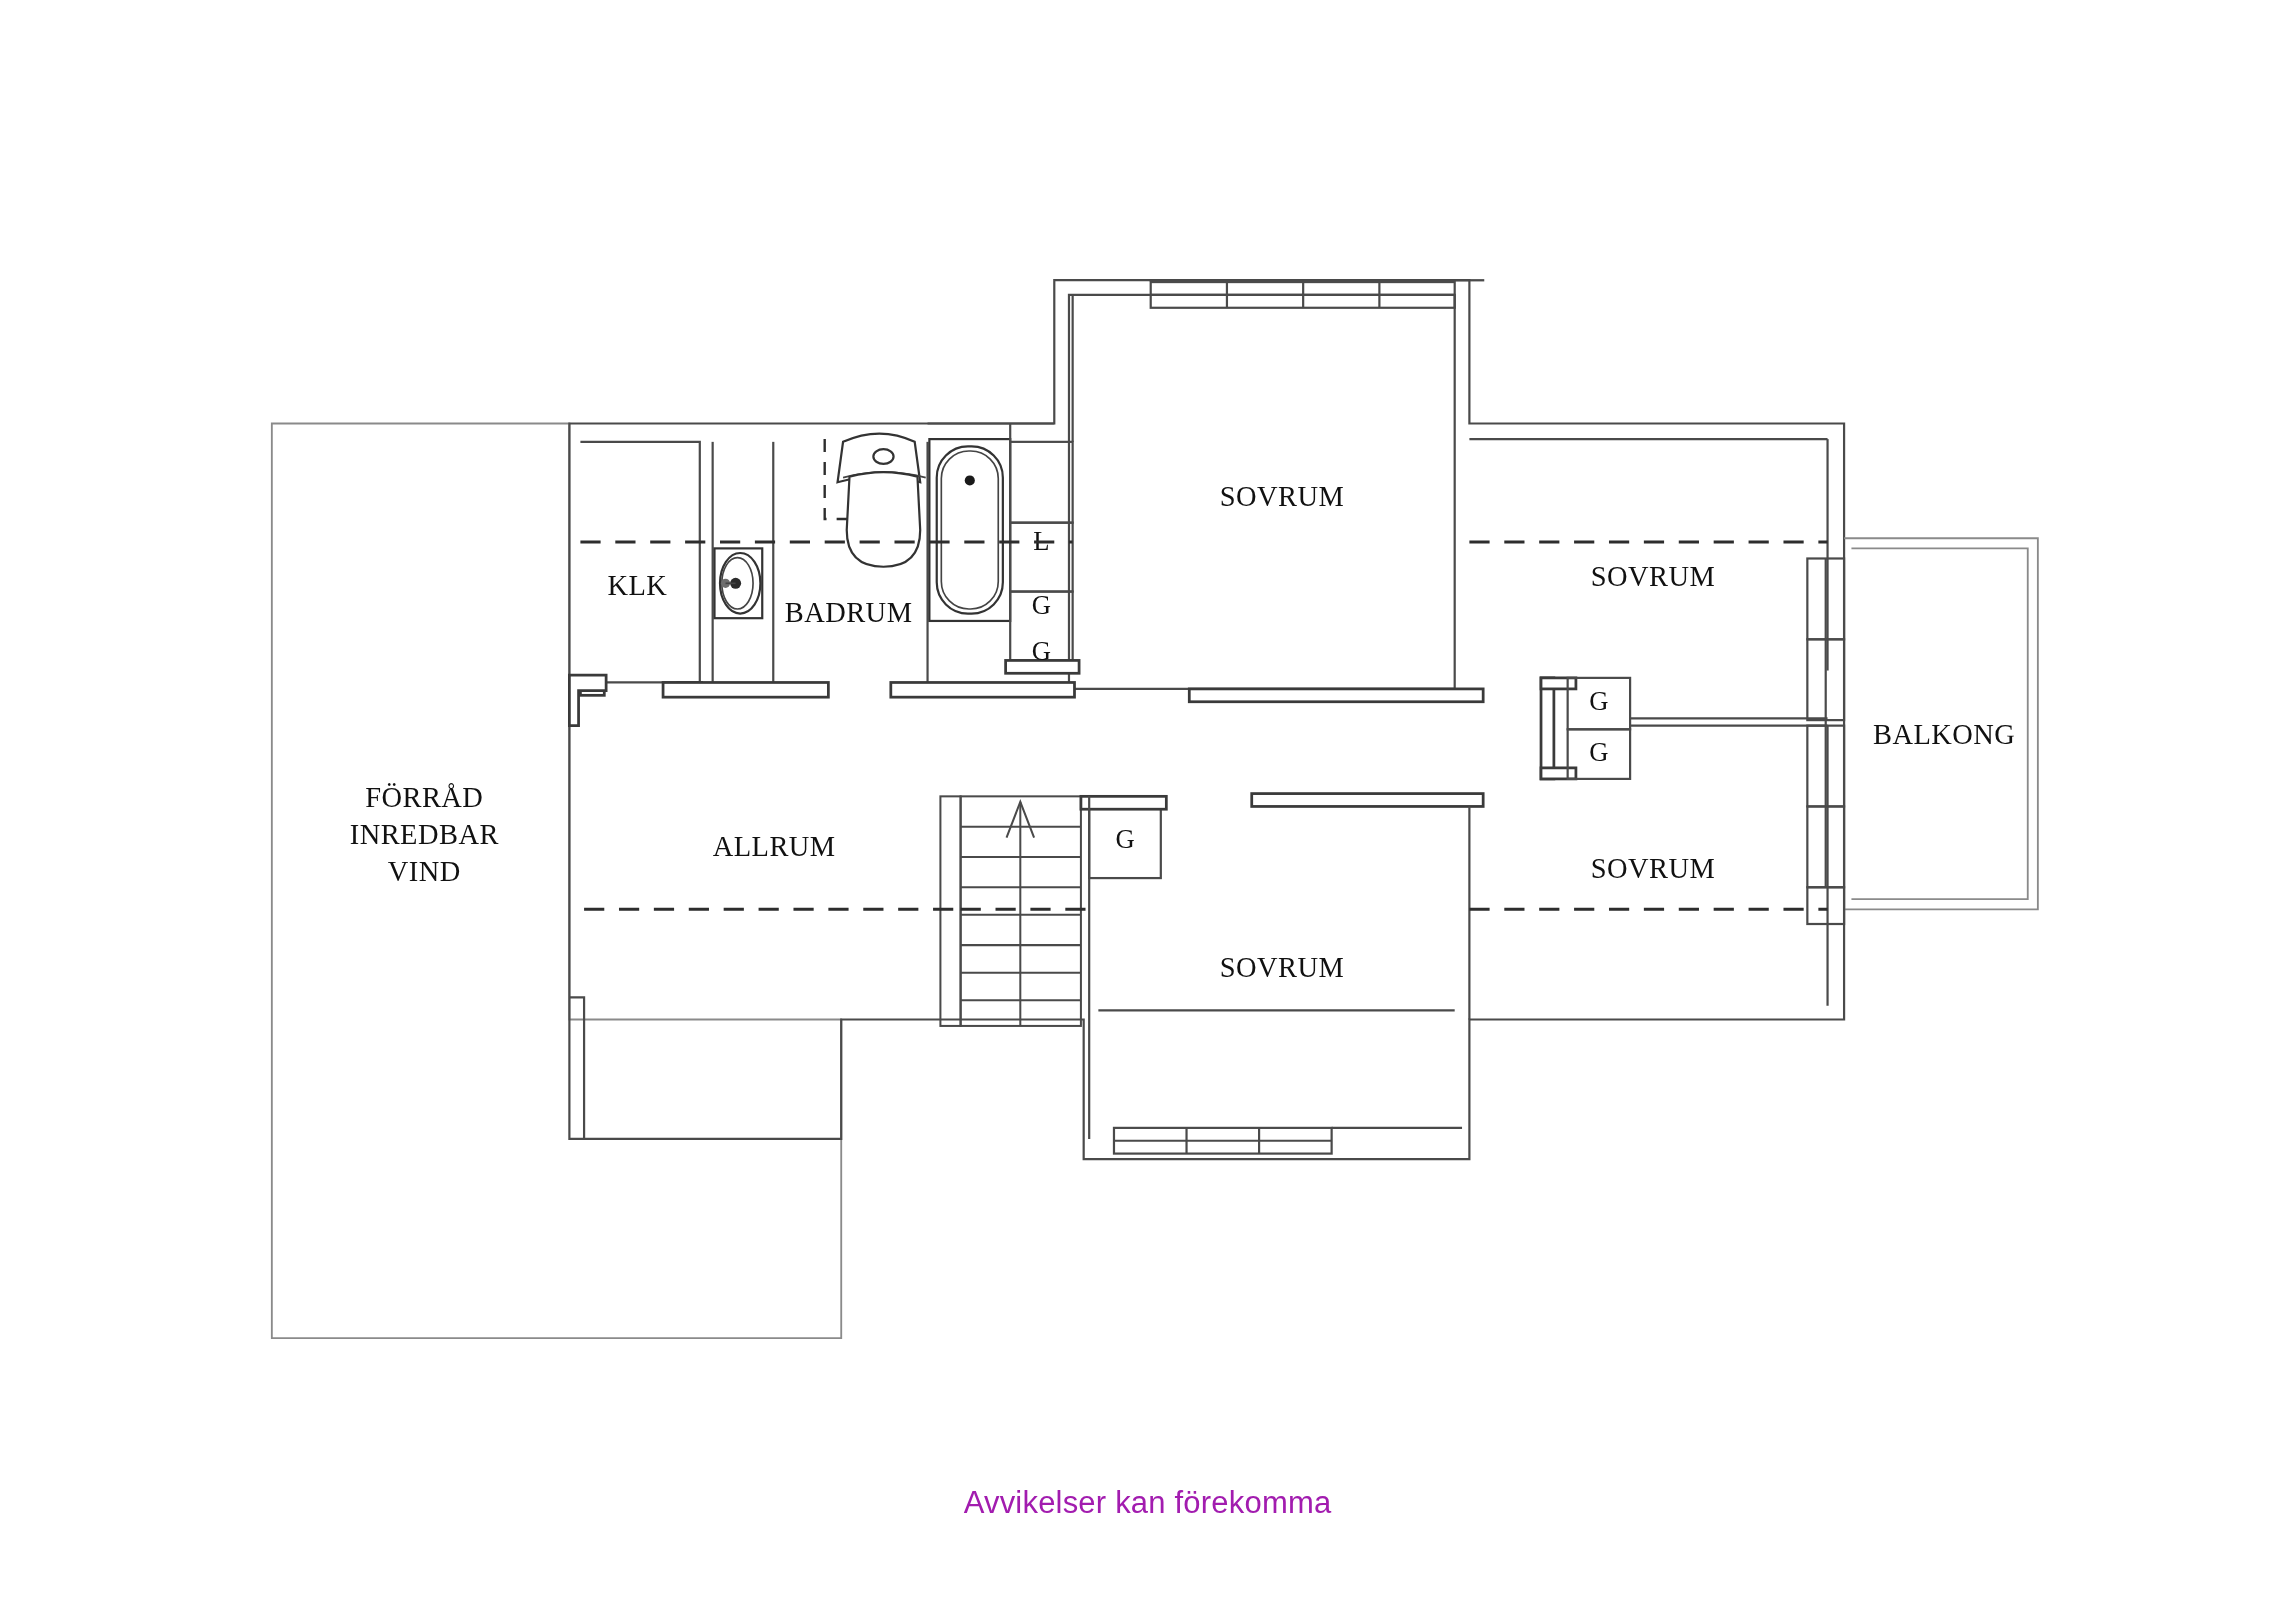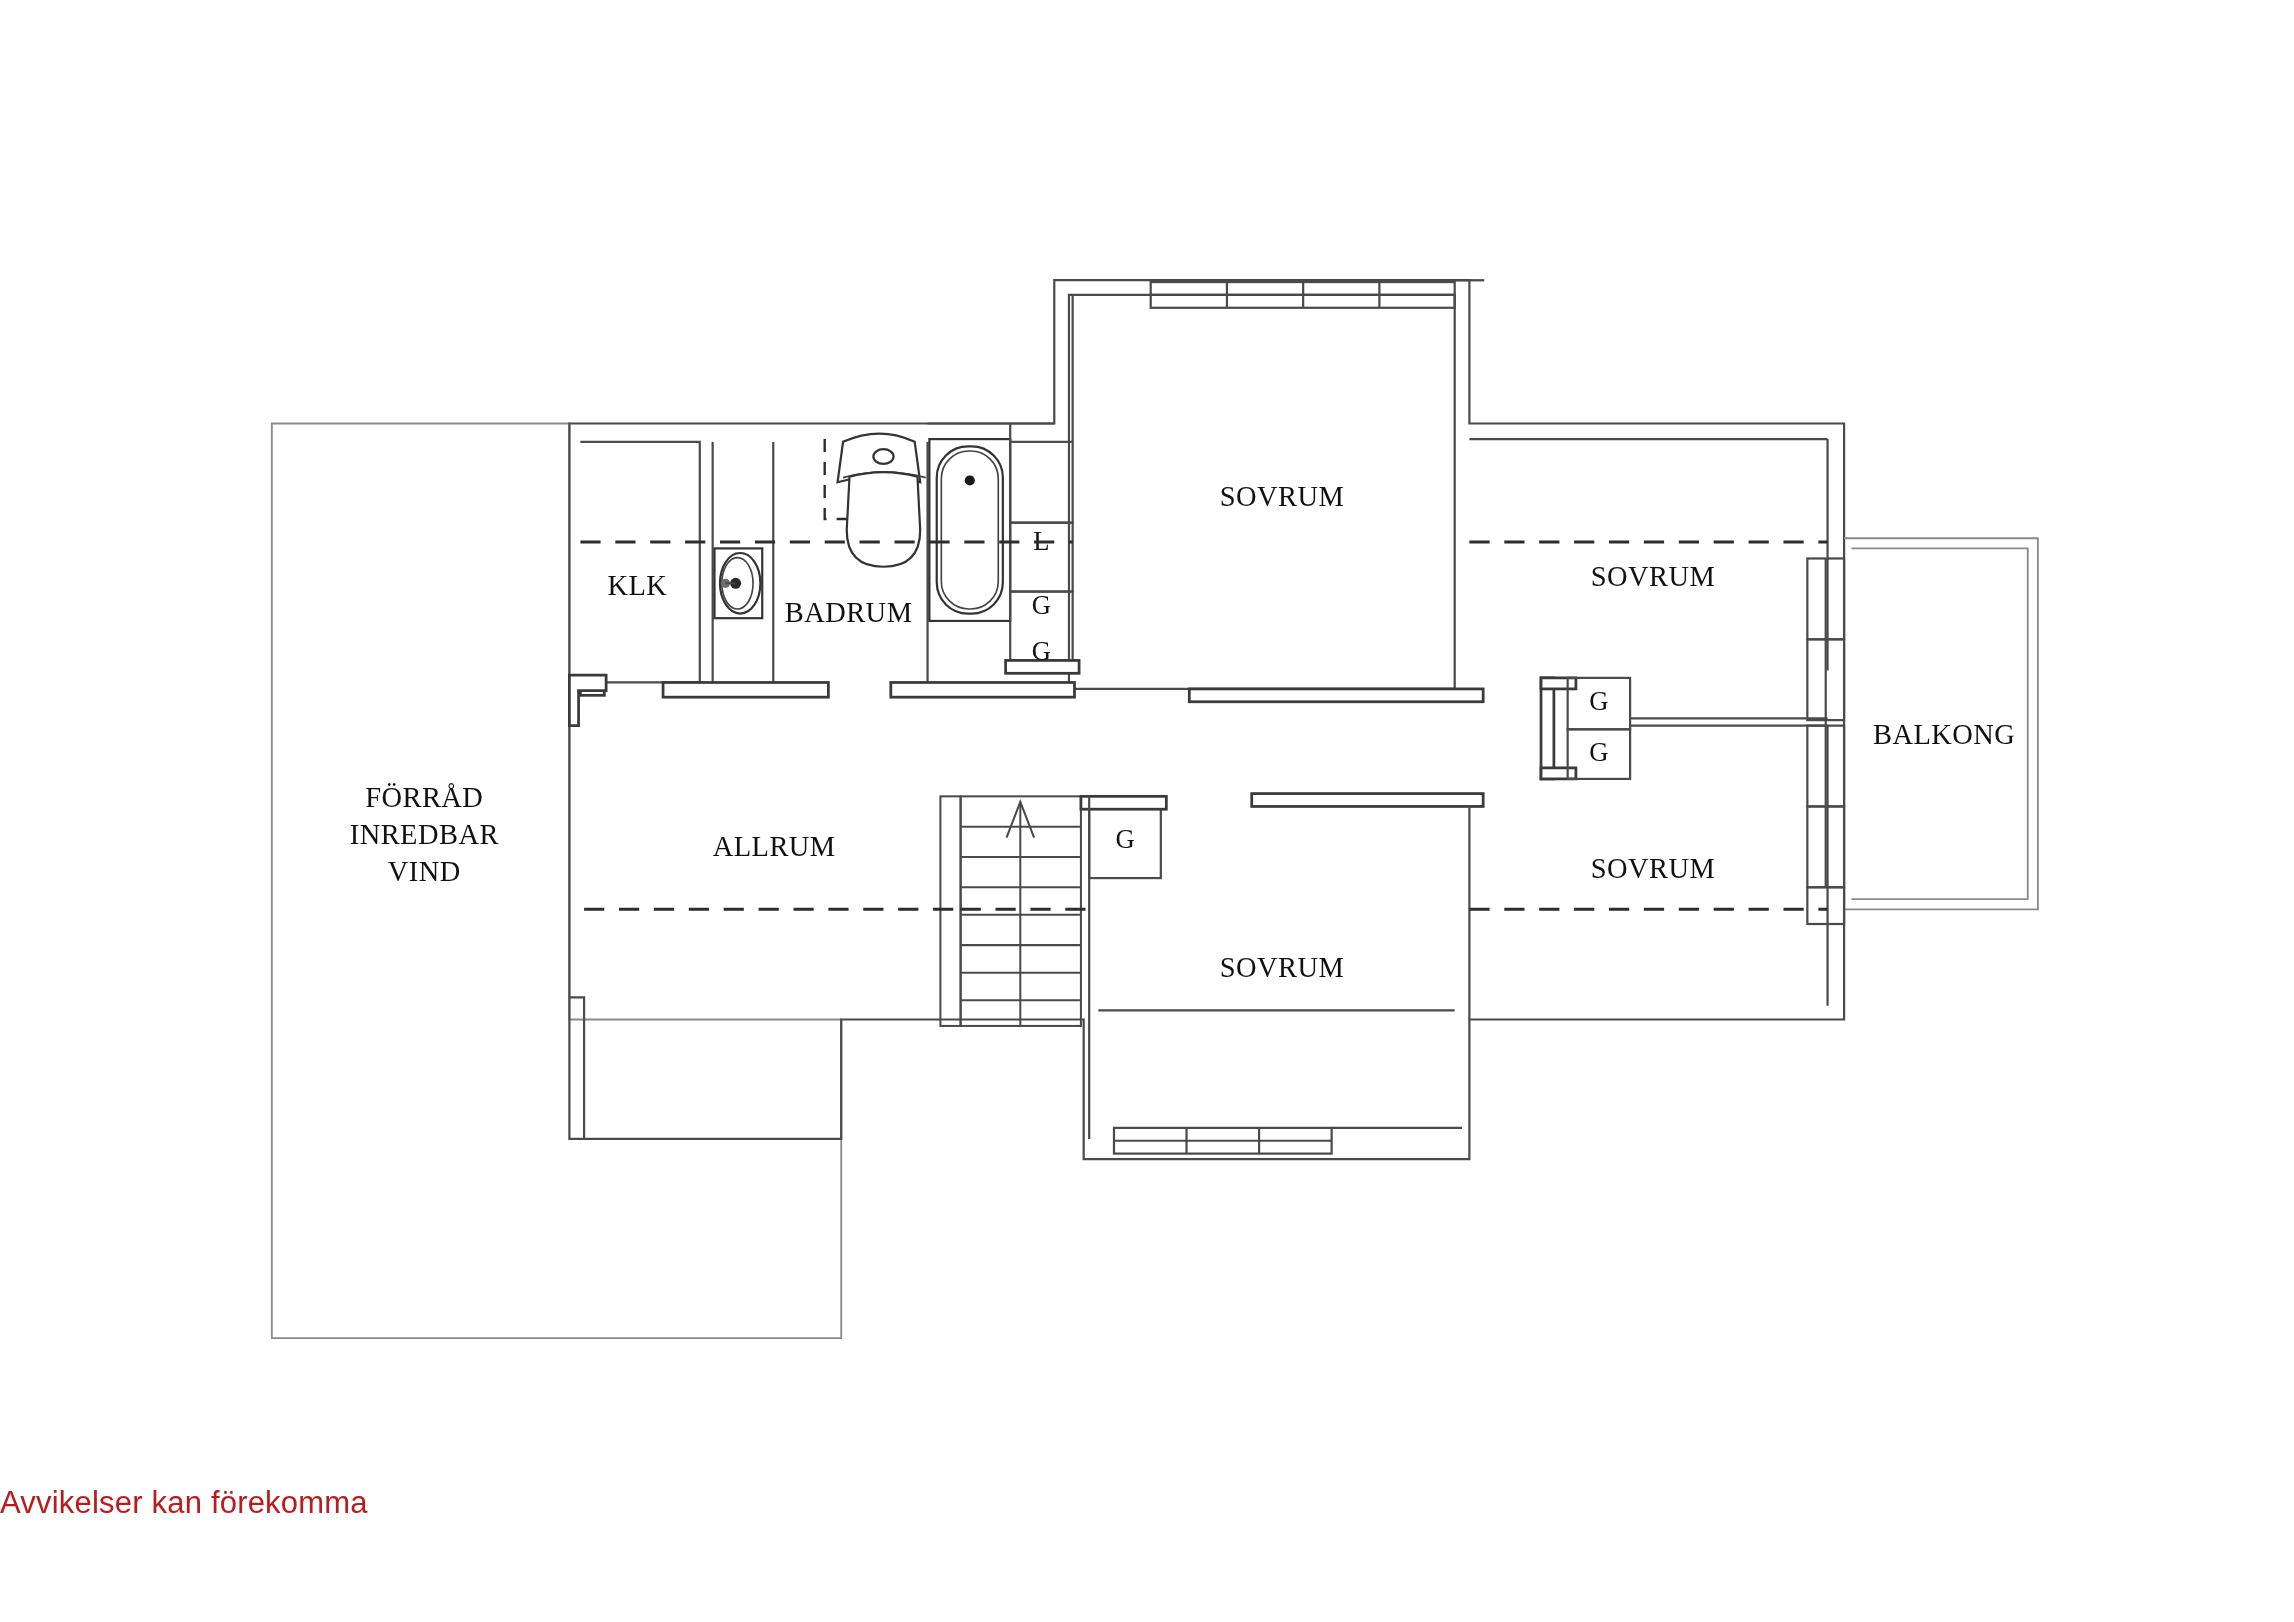--- a/index.html
+++ b/index.html
@@ -46,23 +46,24 @@
     fill: #111111;
     font-size: 29px;
     text-anchor: middle;
     dominant-baseline: middle;
   }
   .caption-text {
     position: absolute;
     left: 0;
     top: 1485px;
     width: 2295px;
+    text-align: center;
     font-family: "Liberation Sans", sans-serif;
     font-size: 31px;
-    color: #b91c1c;
+    color: #a21caf;
     letter-spacing: 0.2px;
   }
 </style>
 </head>
 <body>
 
 <div id="floorplan-wrap">
 <svg id="plan" viewBox="0 0 2499 1767" xmlns="http://www.w3.org/2000/svg">
 
   <g>

